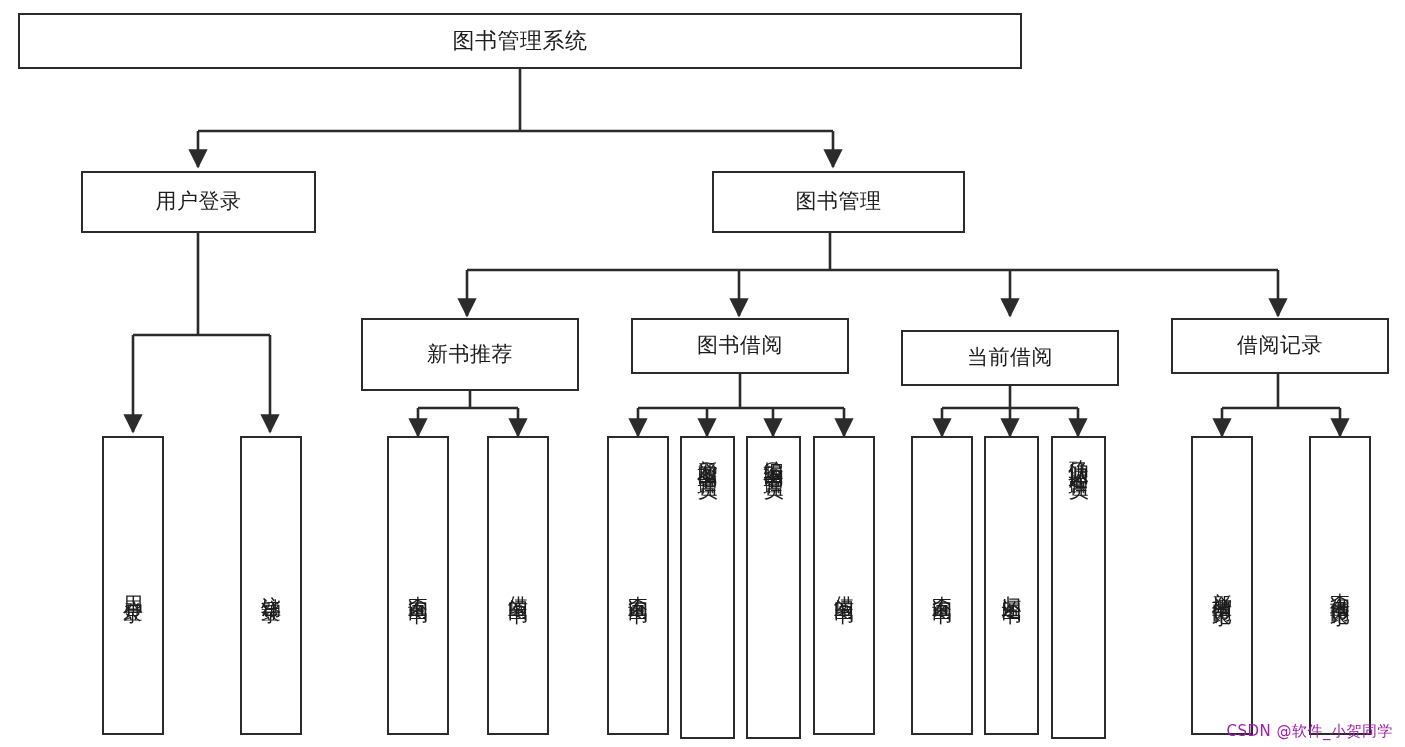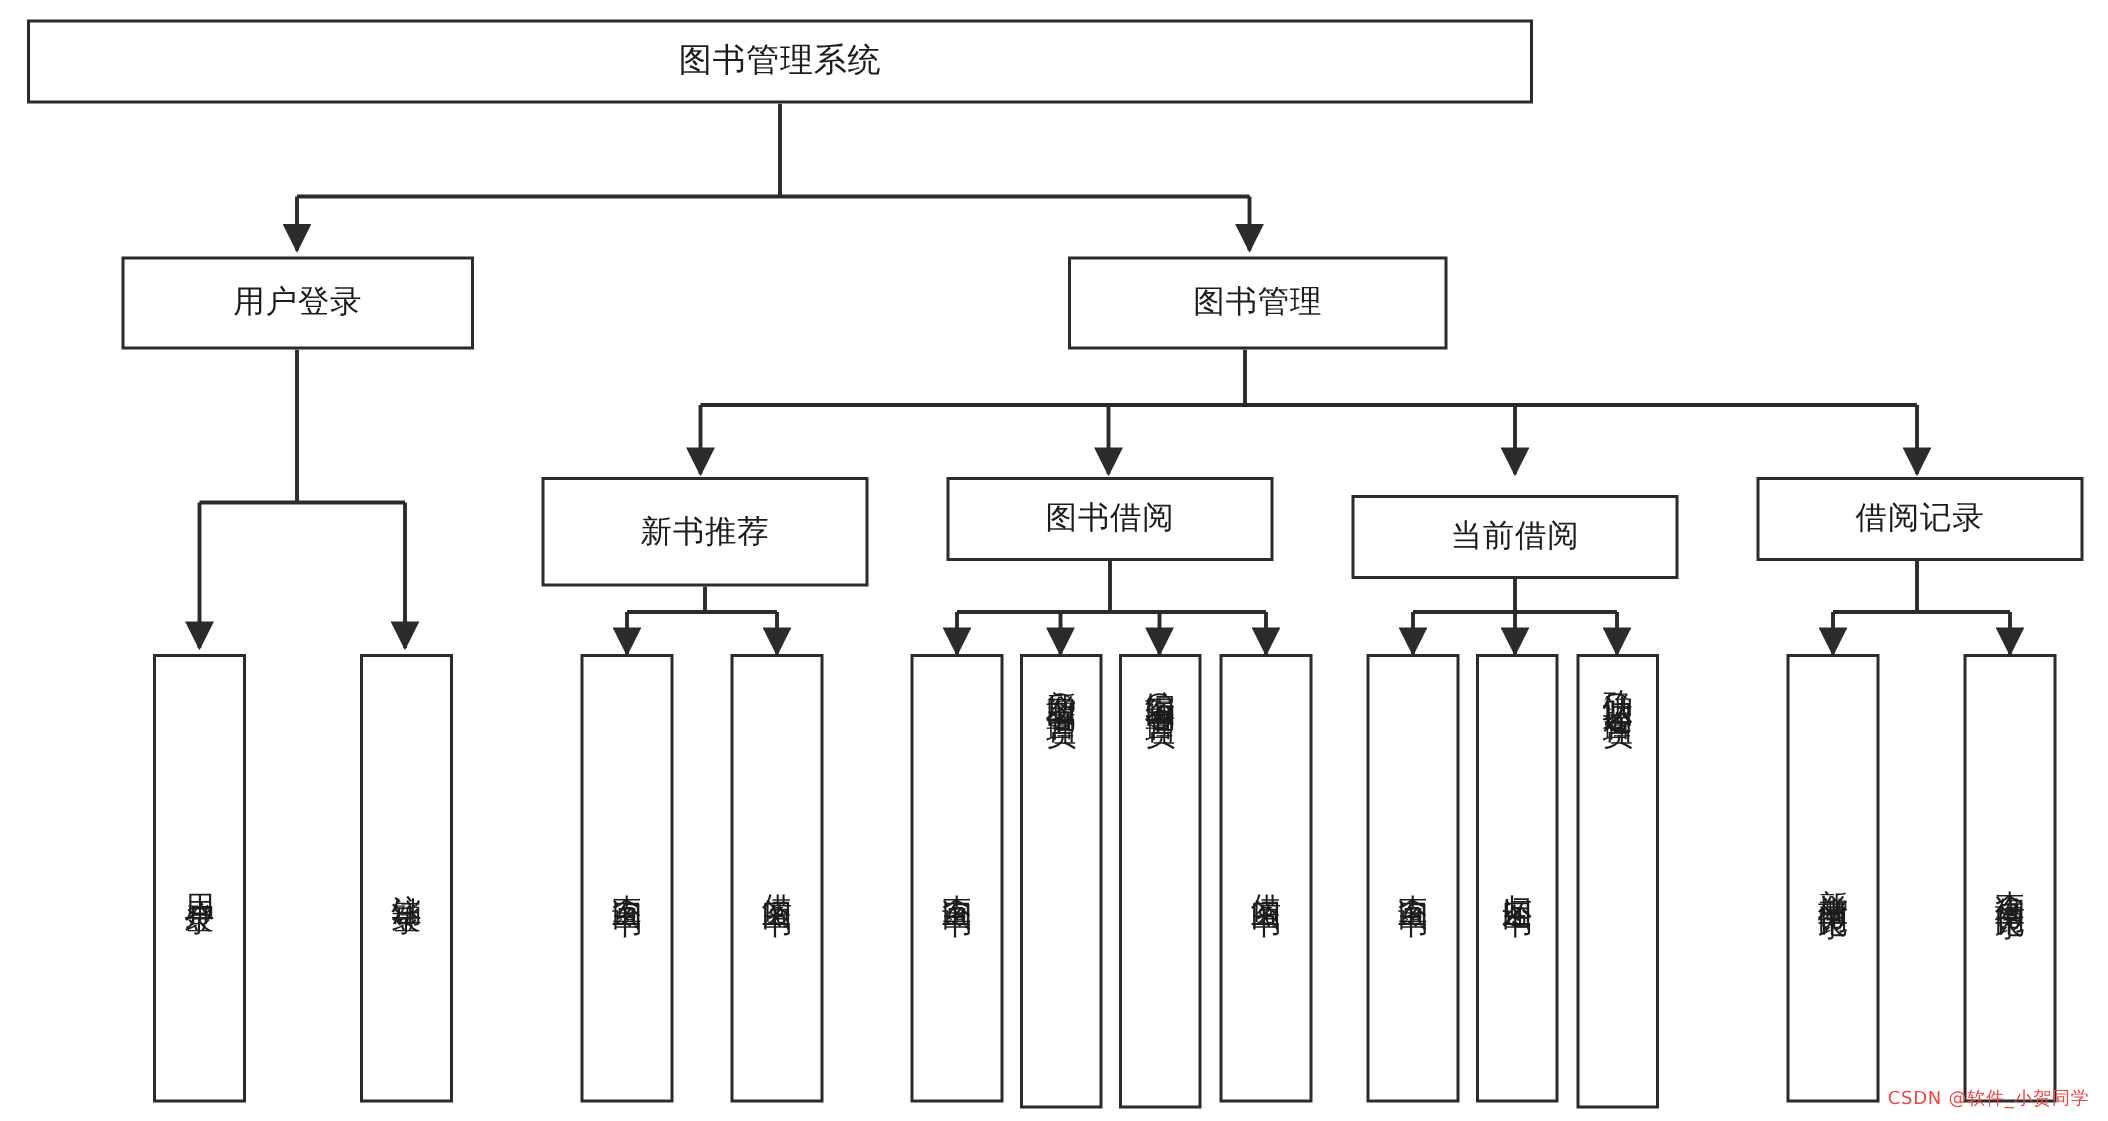--- a/index.html
+++ b/index.html
@@ -62,22 +62,22 @@
     white-space: nowrap;
   }
   .node.vert.mid {
     align-items: center;
     padding-top: 0;
   }
   #watermark {
     position: absolute;
     right: 12px;
     bottom: 6px;
-    font-size: 12px;
-    color: #ef4444;
+    font-size: 15px;
+    color: #a21caf;
     white-space: nowrap;
     letter-spacing: 0.5px;
   }
 </style>
 </head>
 <body>
 
 <div id="canvas">
 
   <svg id="edges" viewBox="0 0 1405 747" width="1405" height="747" xmlns="http://www.w3.org/2000/svg">

